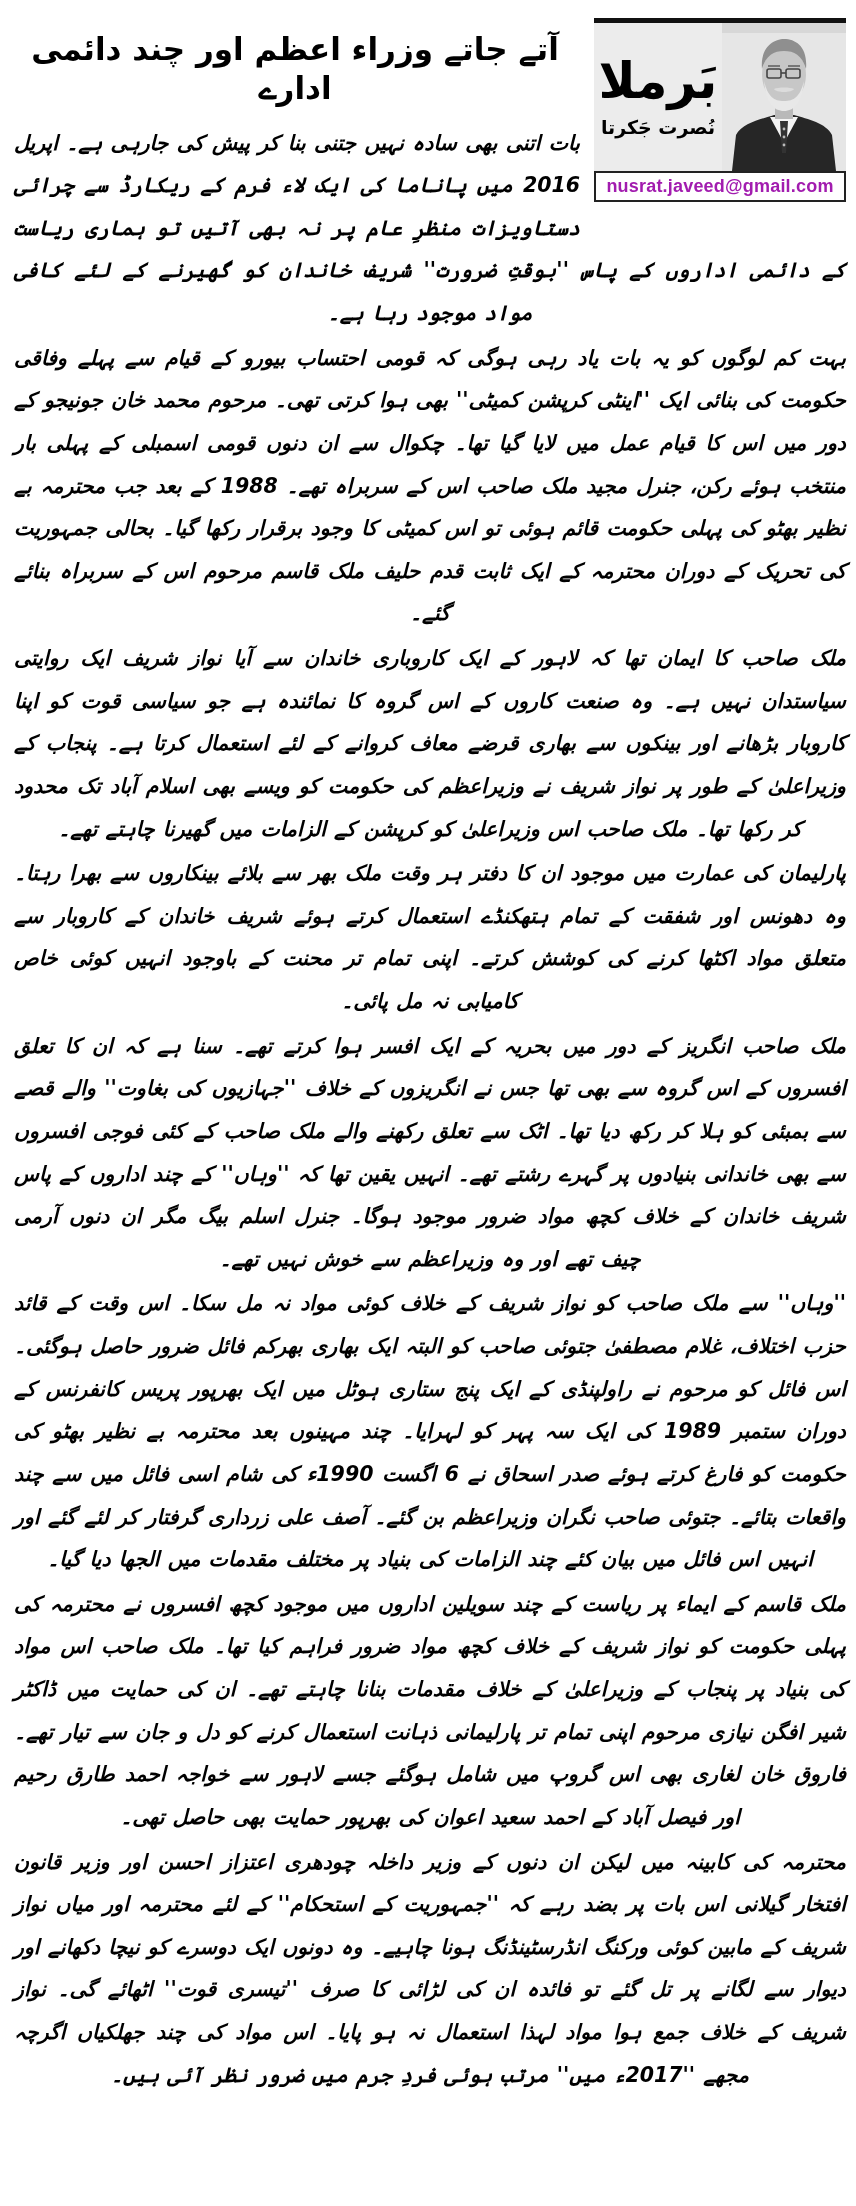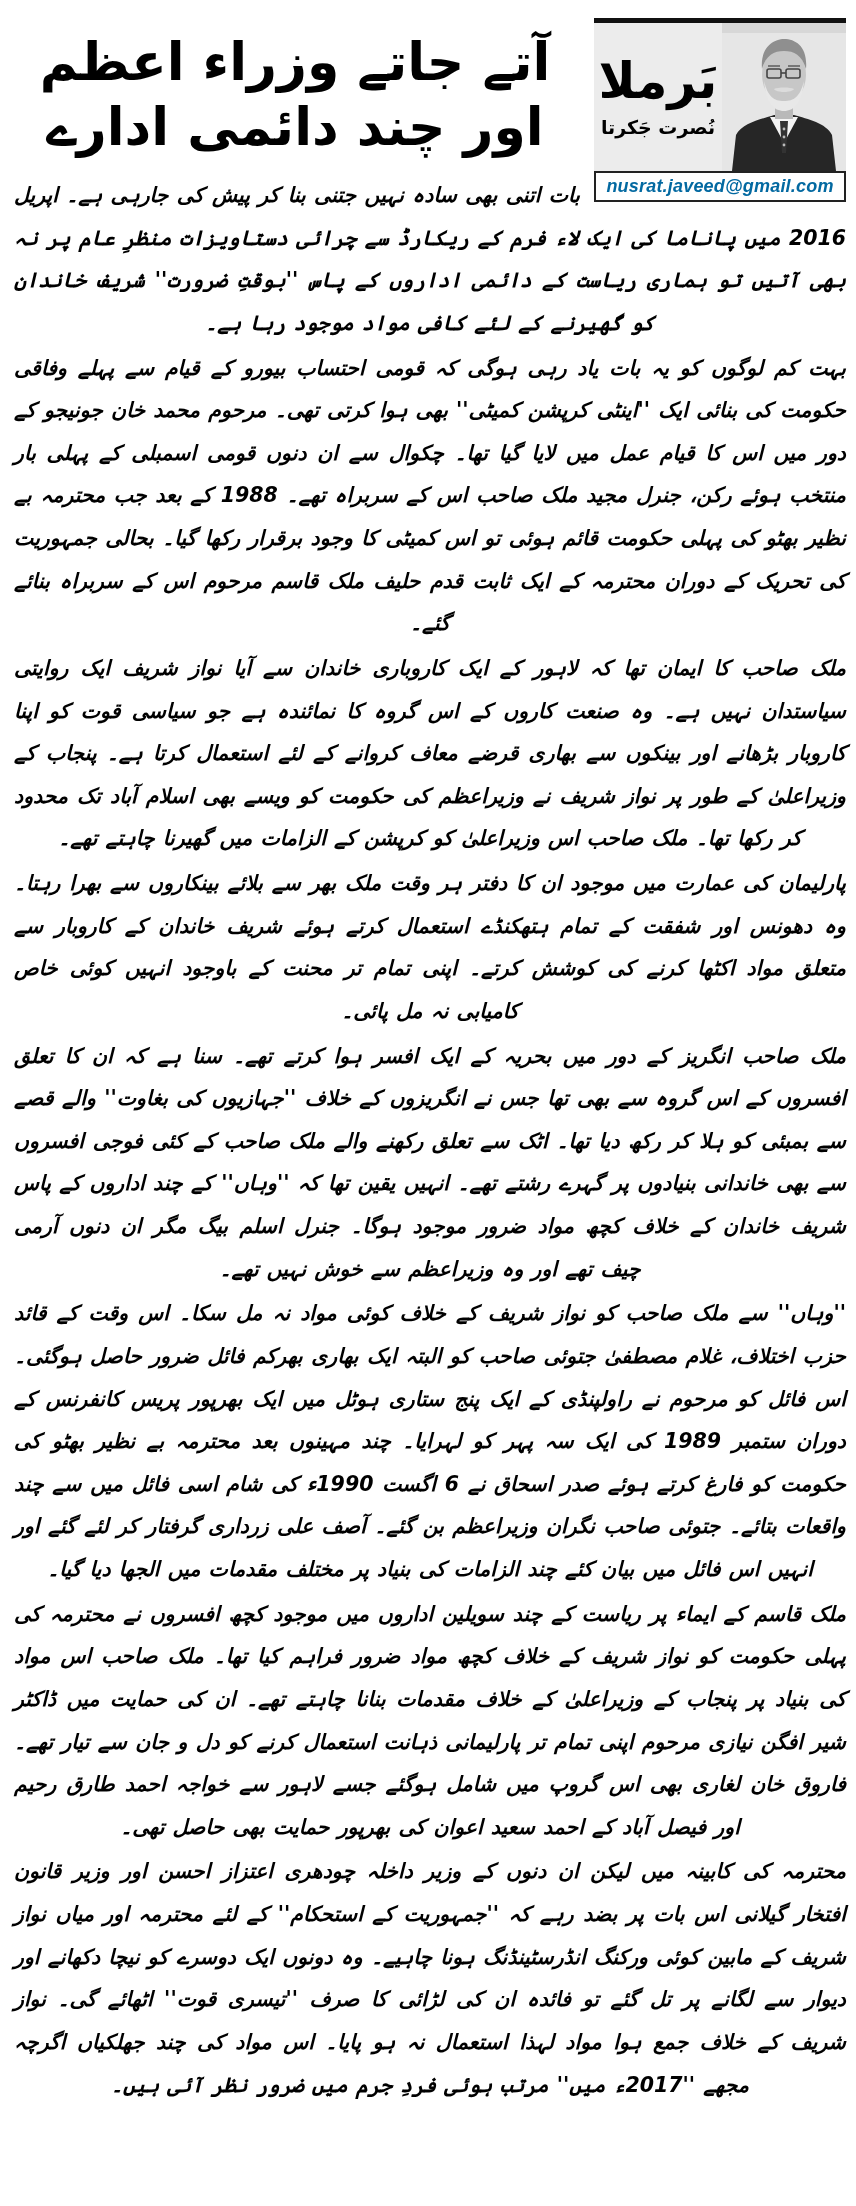--- a/index.html
+++ b/index.html
@@ -39,27 +39,27 @@
     font-size:50px; font-weight:bold; line-height:1;
     font-family:"DejaVu Sans", sans-serif;
   }
   .author-name { font-size:19px; font-weight:bold; }
   .email-box {
     direction:ltr;
     border:2px solid #222;
     background:#fff;
     padding:3px 4px;
     font-family:"Liberation Sans", sans-serif;
-    font-size:18px; font-weight:bold; color:#0369a1;
+    font-size:18px; font-weight:bold; color:#a21caf;
     text-align:center;
     letter-spacing:0.2px;
-    white-space:nowrap; overflow:hidden;font-style:italic;
+    white-space:nowrap; overflow:hidden;
   }
   .article-title {
-    font-size:52px; font-weight:bold;
+    font-size:31px; font-weight:bold;
     text-align:center;
     margin:22px 0 14px 0;
     line-height:1.25;
   }
   .article-body { }
   .para {
     font-size:20.5px; font-weight:bold;
     line-height:2.08;
     text-align:justify;
     text-align-last:center;

